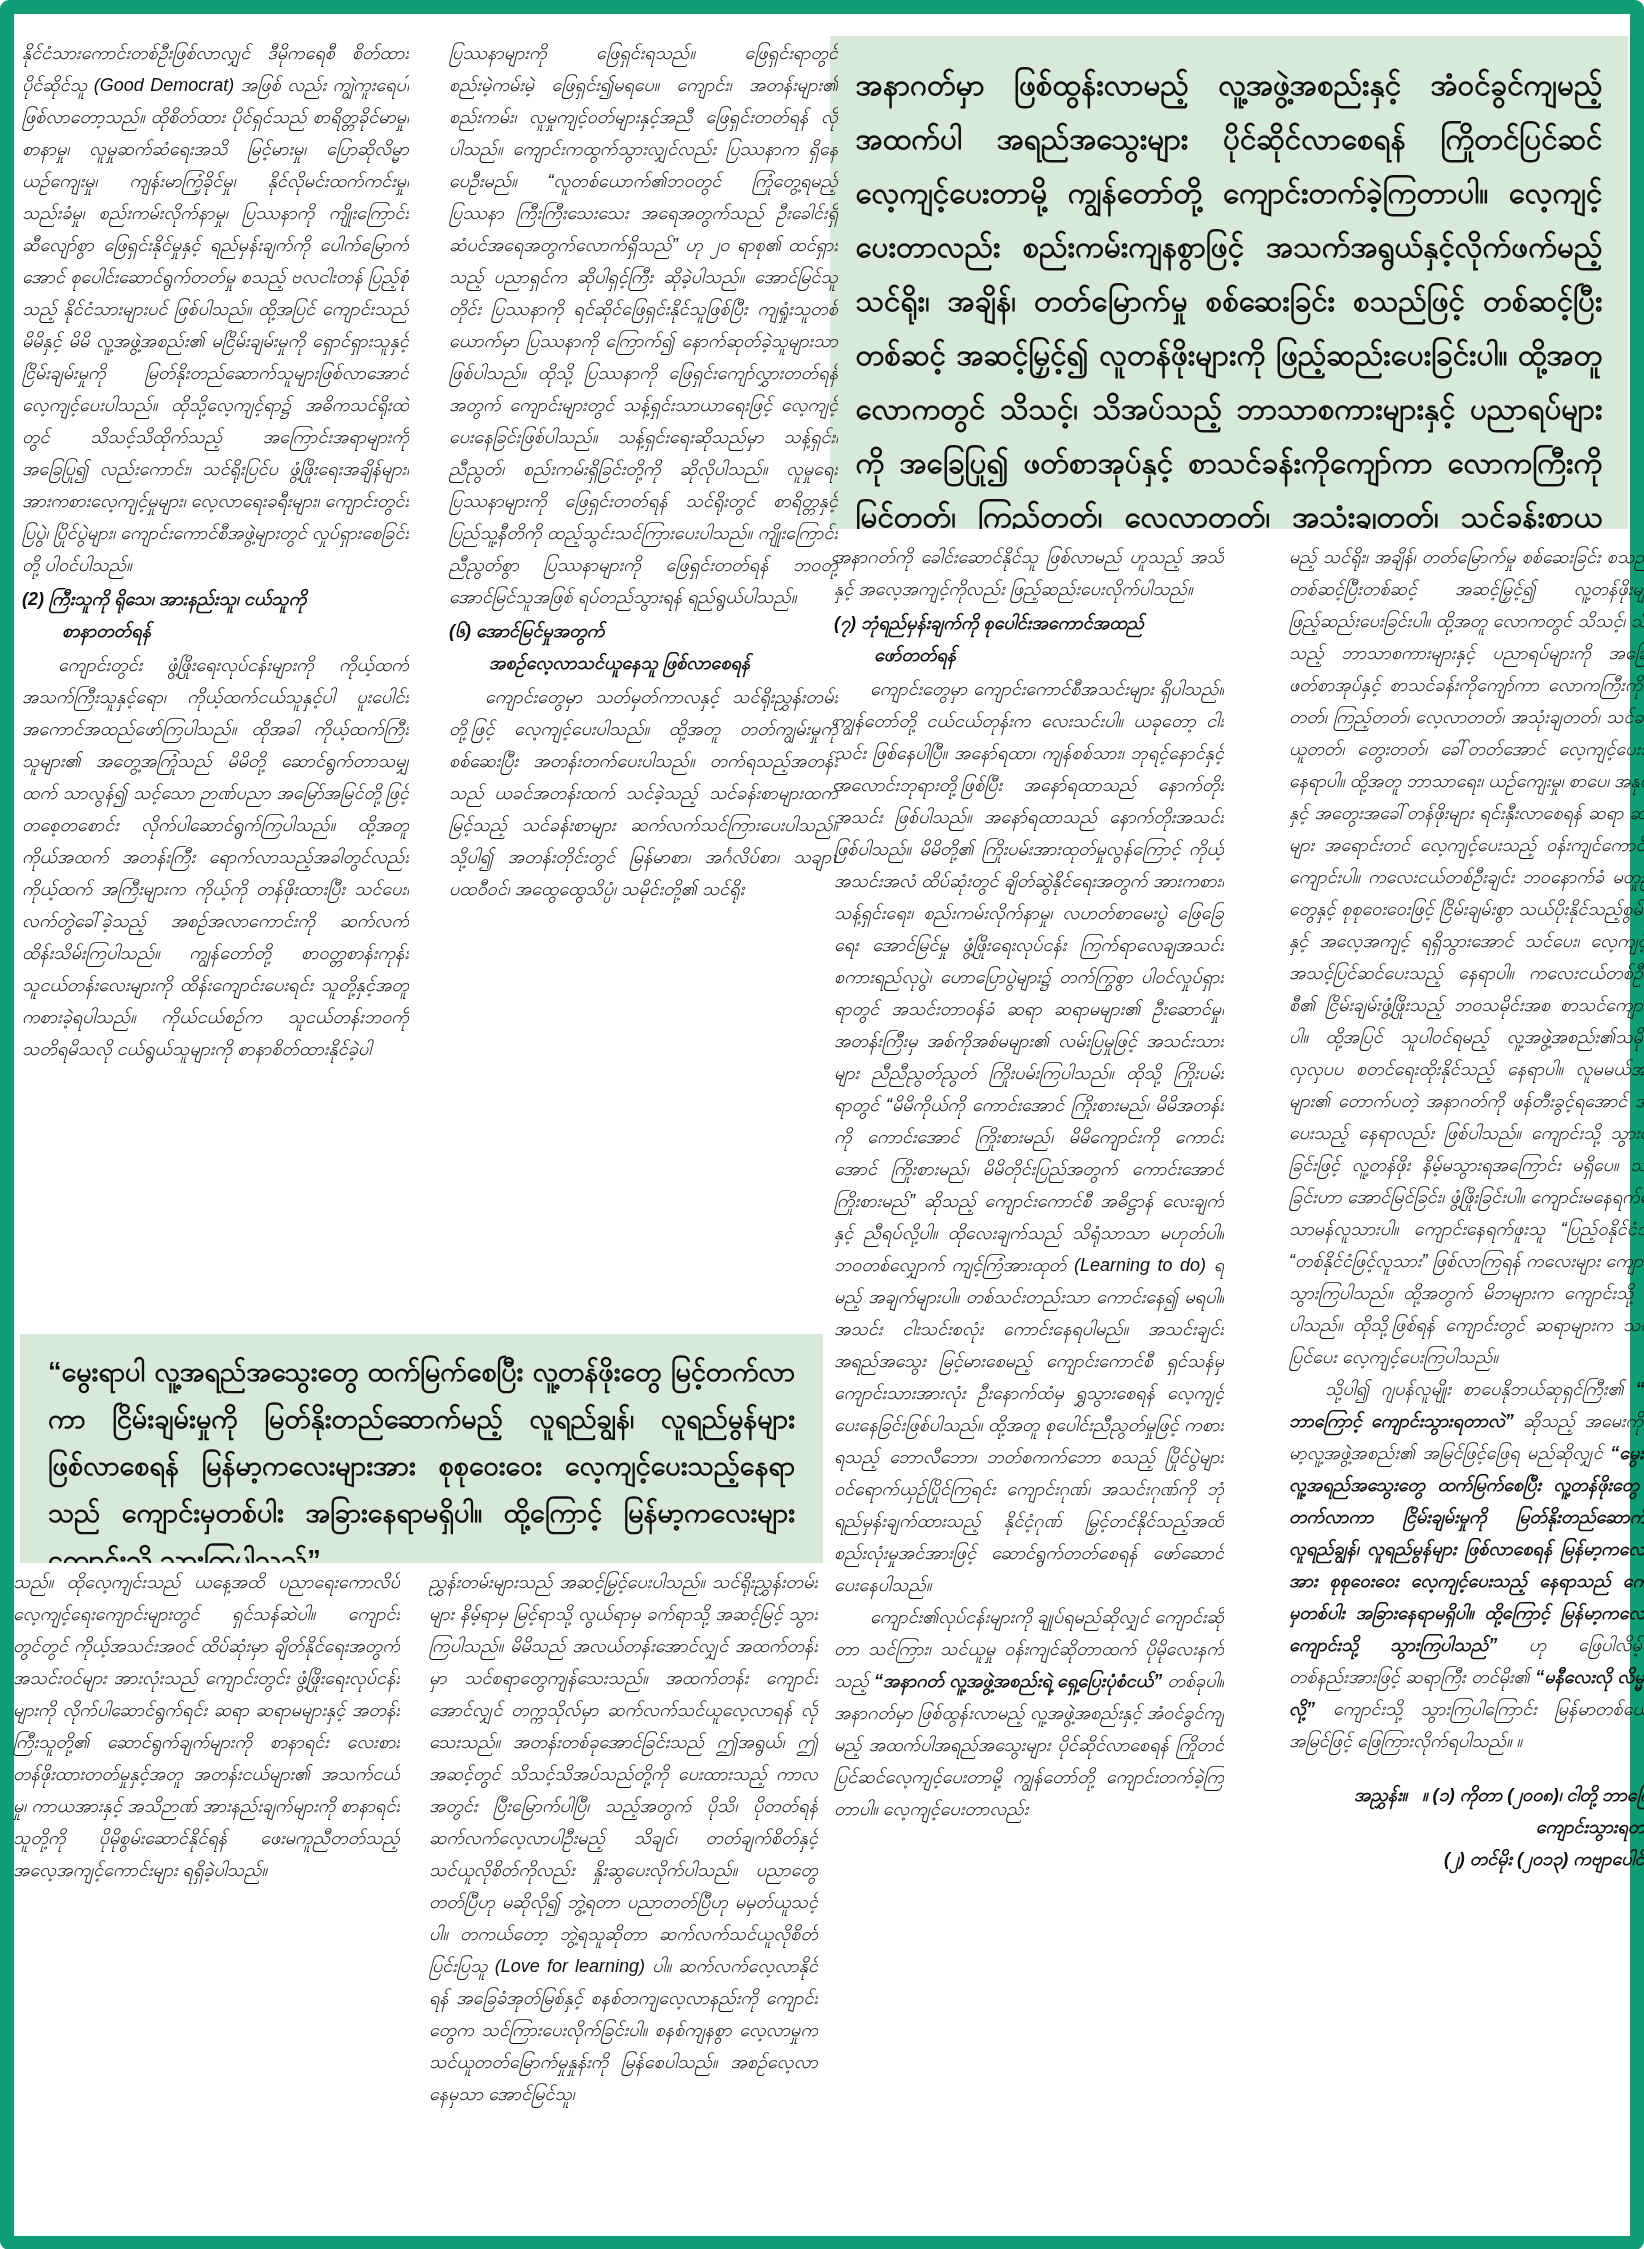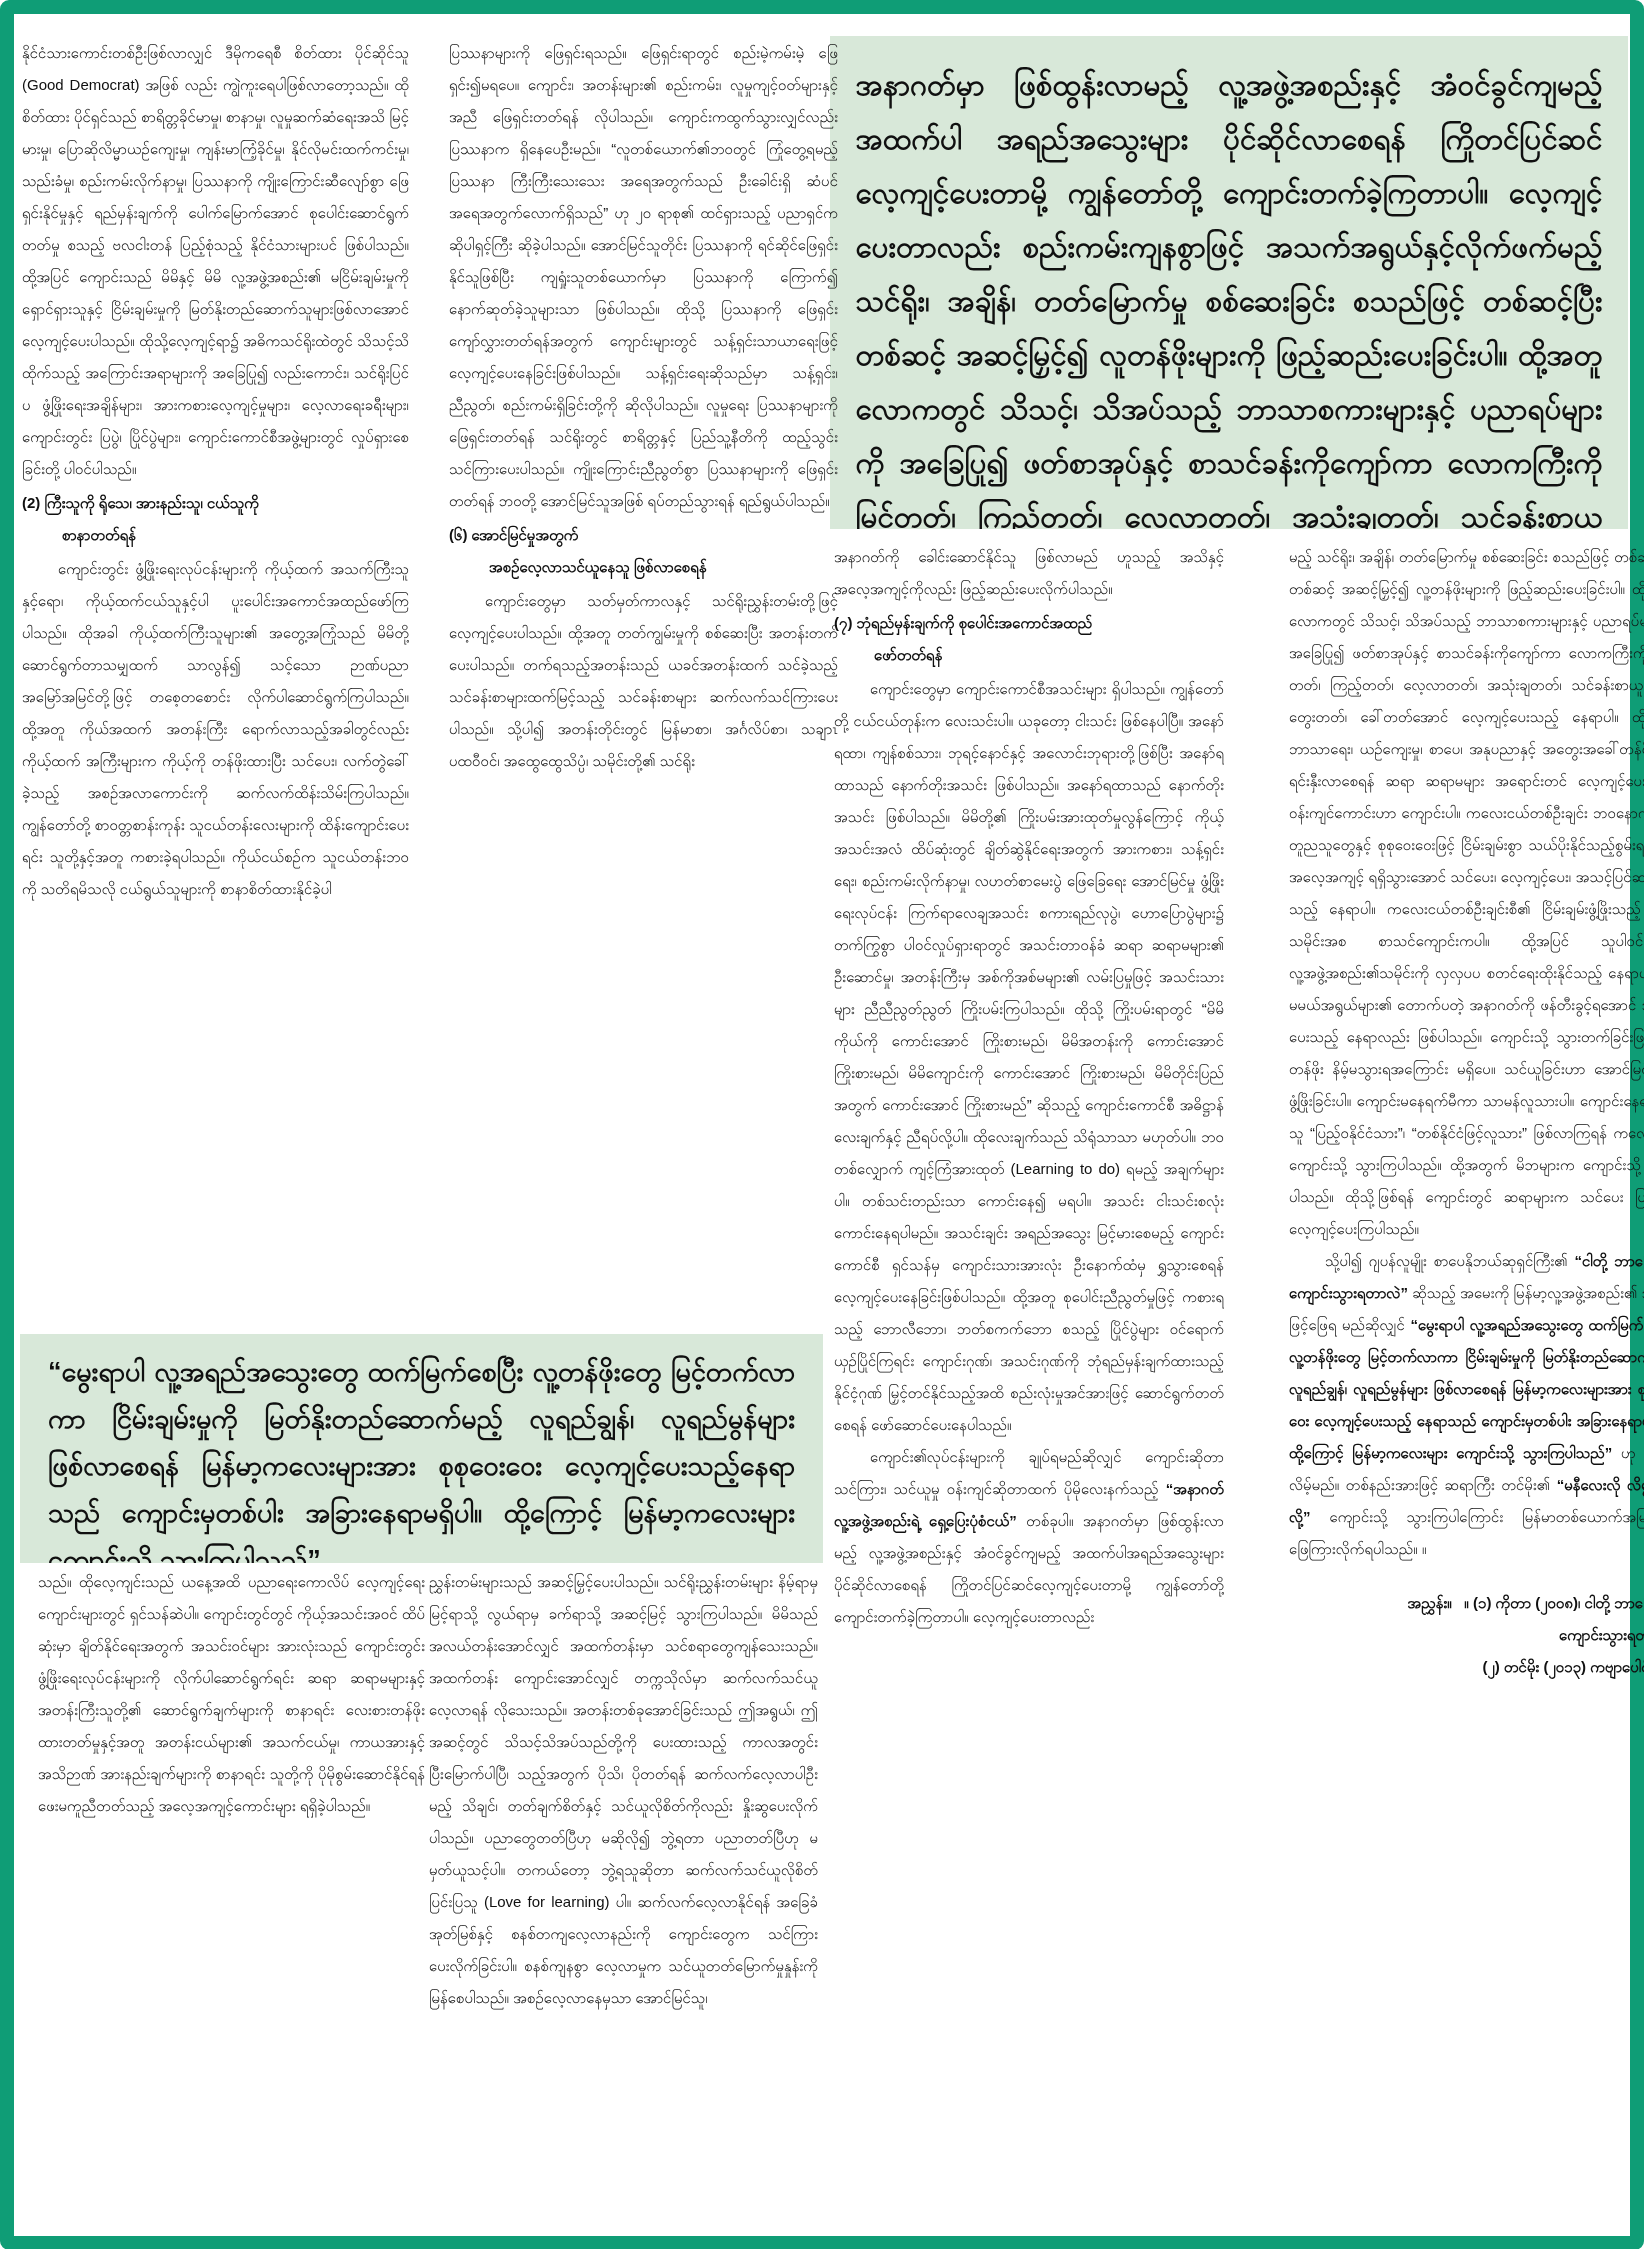--- a/index.html
+++ b/index.html
@@ -28,25 +28,26 @@
   .pull-quote{
     position:absolute;left:20px;top:1334px;width:803px;height:229px;
     box-sizing:border-box;padding:14.5px 28px;
     background:#d8e8d9;
     font-size:27px;line-height:47px;font-weight:700;
     text-align:justify;overflow:hidden;
   }
   
   .col{
     position:absolute;overflow:hidden;
-    font-size:15px;line-height:32px;
+    font-size:18px;line-height:32px;
     text-align:justify;
+    font-style:italic;
   }
   #col1-top   {left:22px;  top:37px;   width:387px; height:1294px;}
-  #col1-bottom{left:38px;  top:1566px; width:387px; height:665px;}
+  #col1-bottom{left:13px;  top:1566px; width:387px; height:665px;}
   #col2-top   {left:449px; top:37px;   width:389px; height:1294px;}
   #col2-bottom{left:429px; top:1566px; width:389px; height:665px;}
   #col3       {left:834px;top:541px;  width:390px; height:1691px;}
   #col4       {left:1241px;top:541px;  width:386px; height:1691px;margin-left:48px;}
   .blk{margin:0;}
   .blk.paragraph{text-indent:0;}
   .blk.paragraph.indent{text-indent:36px;}
   .blk.heading{
     font-weight:700;
     white-space:pre-wrap;

